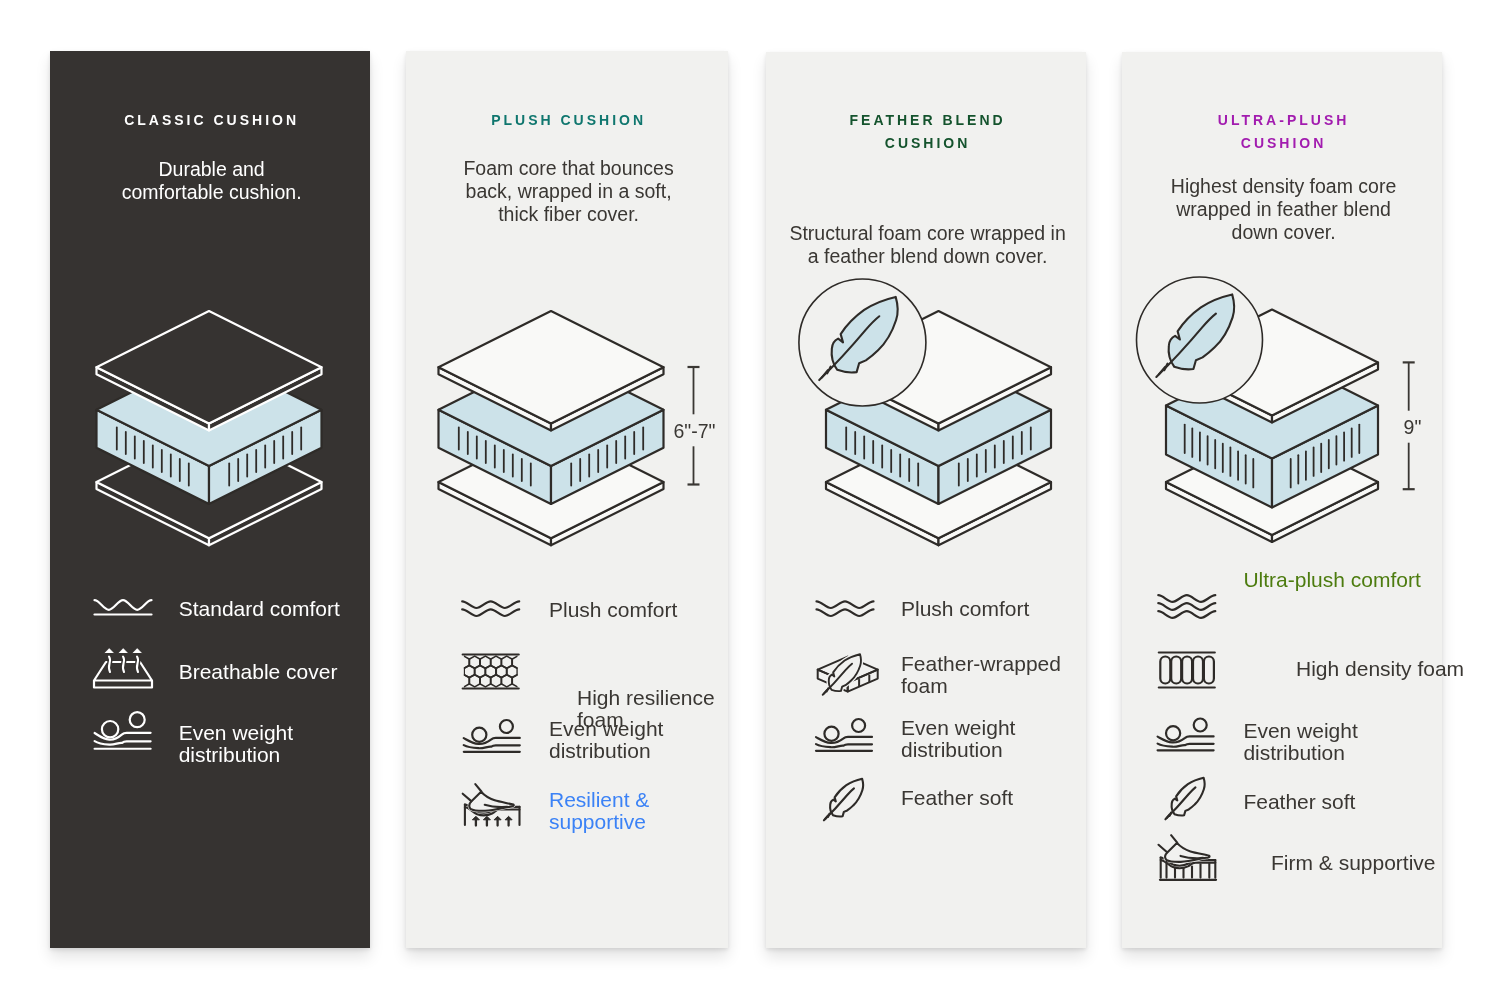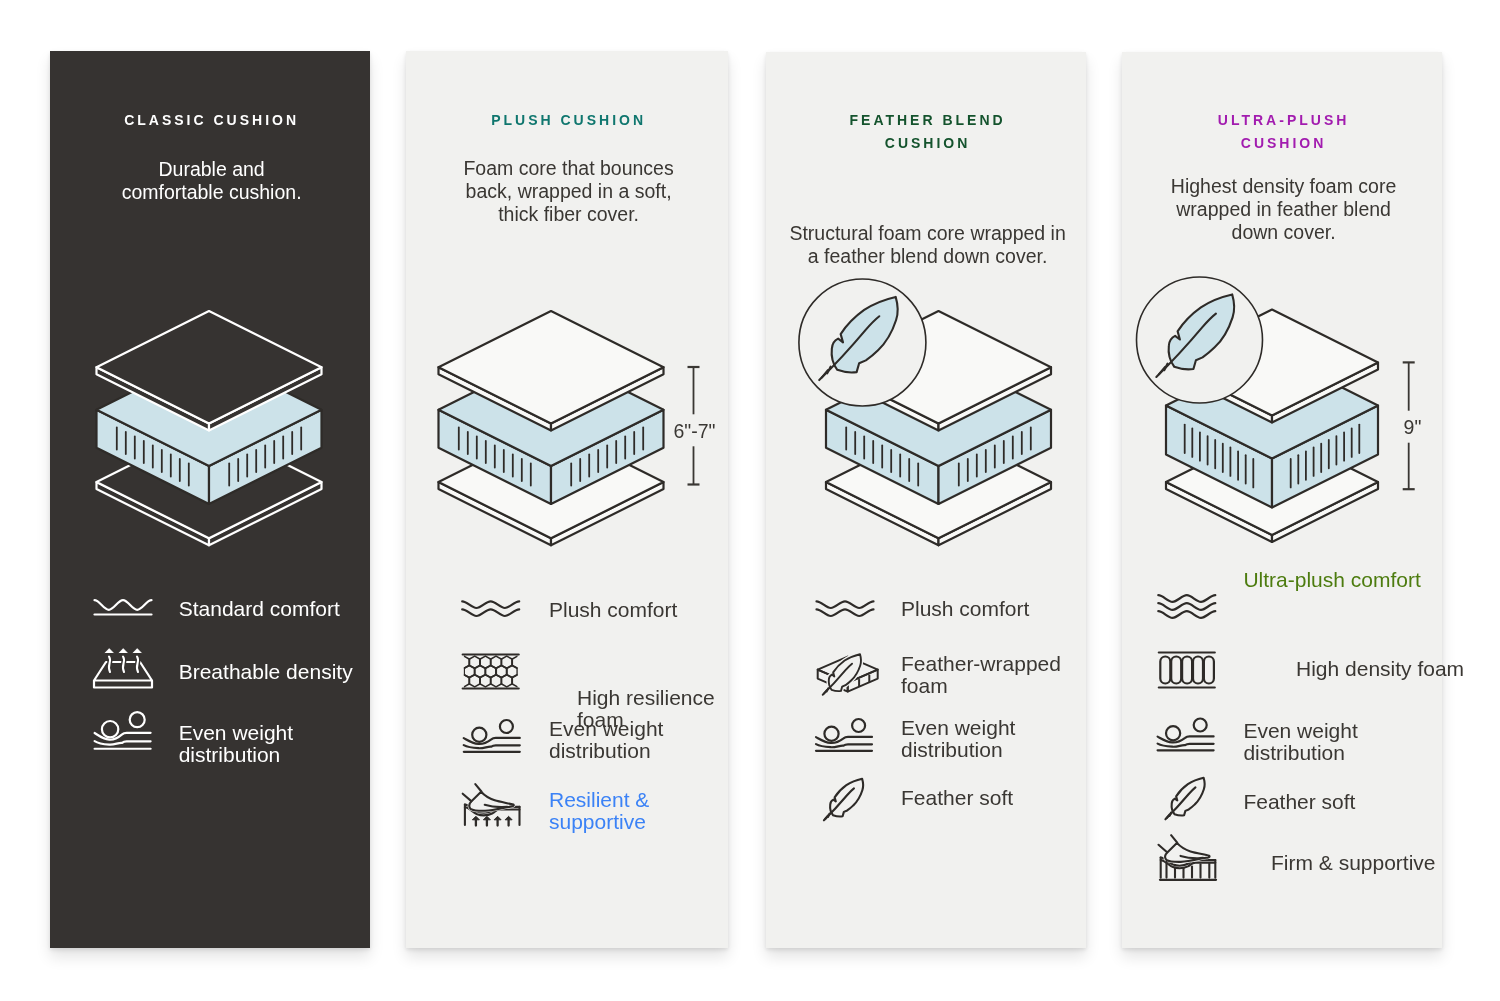--- a/index.html
+++ b/index.html
@@ -18,21 +18,21 @@
 <div class="card" style="left:1122px;top:52px;width:320px;height:896px;background:#f1f1ef;"></div>
 <div class="abs title" style="left:51.6px;top:109.0px;width:320px;color:#ffffff;">CLASSIC CUSHION</div>
 <div class="abs desc" style="left:51.6px;top:157.5px;width:320px;color:#ffffff;">Durable and<br>comfortable cushion.</div>
 <div class="abs title" style="left:407.6px;top:109.0px;width:322px;color:#0f766e;">PLUSH CUSHION</div>
 <div class="abs desc" style="left:407.6px;top:157.0px;width:322px;color:#3a3733;">Foam core that bounces<br>back, wrapped in a soft,<br>thick fiber cover.</div>
 <div class="abs title" style="left:767.6px;top:109.0px;width:320px;color:#14532d;">FEATHER BLEND<br>CUSHION</div>
 <div class="abs desc" style="left:757.6px;top:173.5px;width:340px;color:#3a3733;margin-top:48px;">Structural foam core wrapped in<br>a feather blend down cover.</div>
 <div class="abs title" style="left:1123.6px;top:109.0px;width:320px;color:#a21caf;">ULTRA-PLUSH<br>CUSHION</div>
 <div class="abs desc" style="left:1123.6px;top:174.5px;width:320px;color:#3a3733;">Highest density foam core<br>wrapped in feather blend<br>down cover.</div>
 <div class="abs feat" style="left:178.7px;top:598.0px;color:#ffffff;">Standard comfort</div>
-<div class="abs feat" style="left:178.7px;top:660.6px;color:#ffffff;">Breathable density</div>
+<div class="abs feat" style="left:178.7px;top:660.6px;color:#ffffff;">Breathable cover</div>
 <div class="abs feat" style="left:178.7px;top:722.0px;color:#ffffff;">Even weight<br>distribution</div>
 <div class="abs feat" style="left:549px;top:598.5px;color:#3a3733;">Plush comfort</div>
 <div class="abs feat" style="left:549px;top:687px;color:#3a3733;margin-left:28px;">High resilience<br>foam</div>
 <div class="abs feat" style="left:549px;top:717.9px;color:#3a3733;">Even weight<br>distribution</div>
 <div class="abs feat" style="left:549px;top:789.3px;color:#3b82f6;">Resilient &amp;<br>supportive</div>
 <div class="abs feat" style="left:901px;top:598.3px;color:#3a3733;">Plush comfort</div>
 <div class="abs feat" style="left:901px;top:653.4px;color:#3a3733;">Feather-wrapped<br>foam</div>
 <div class="abs feat" style="left:901px;top:717.3px;color:#3a3733;">Even weight<br>distribution</div>
 <div class="abs feat" style="left:901px;top:786.8px;color:#3a3733;">Feather soft</div>
 <div class="abs feat" style="left:1243.4px;top:569px;color:#4d7c0f;">Ultra-plush comfort</div>

